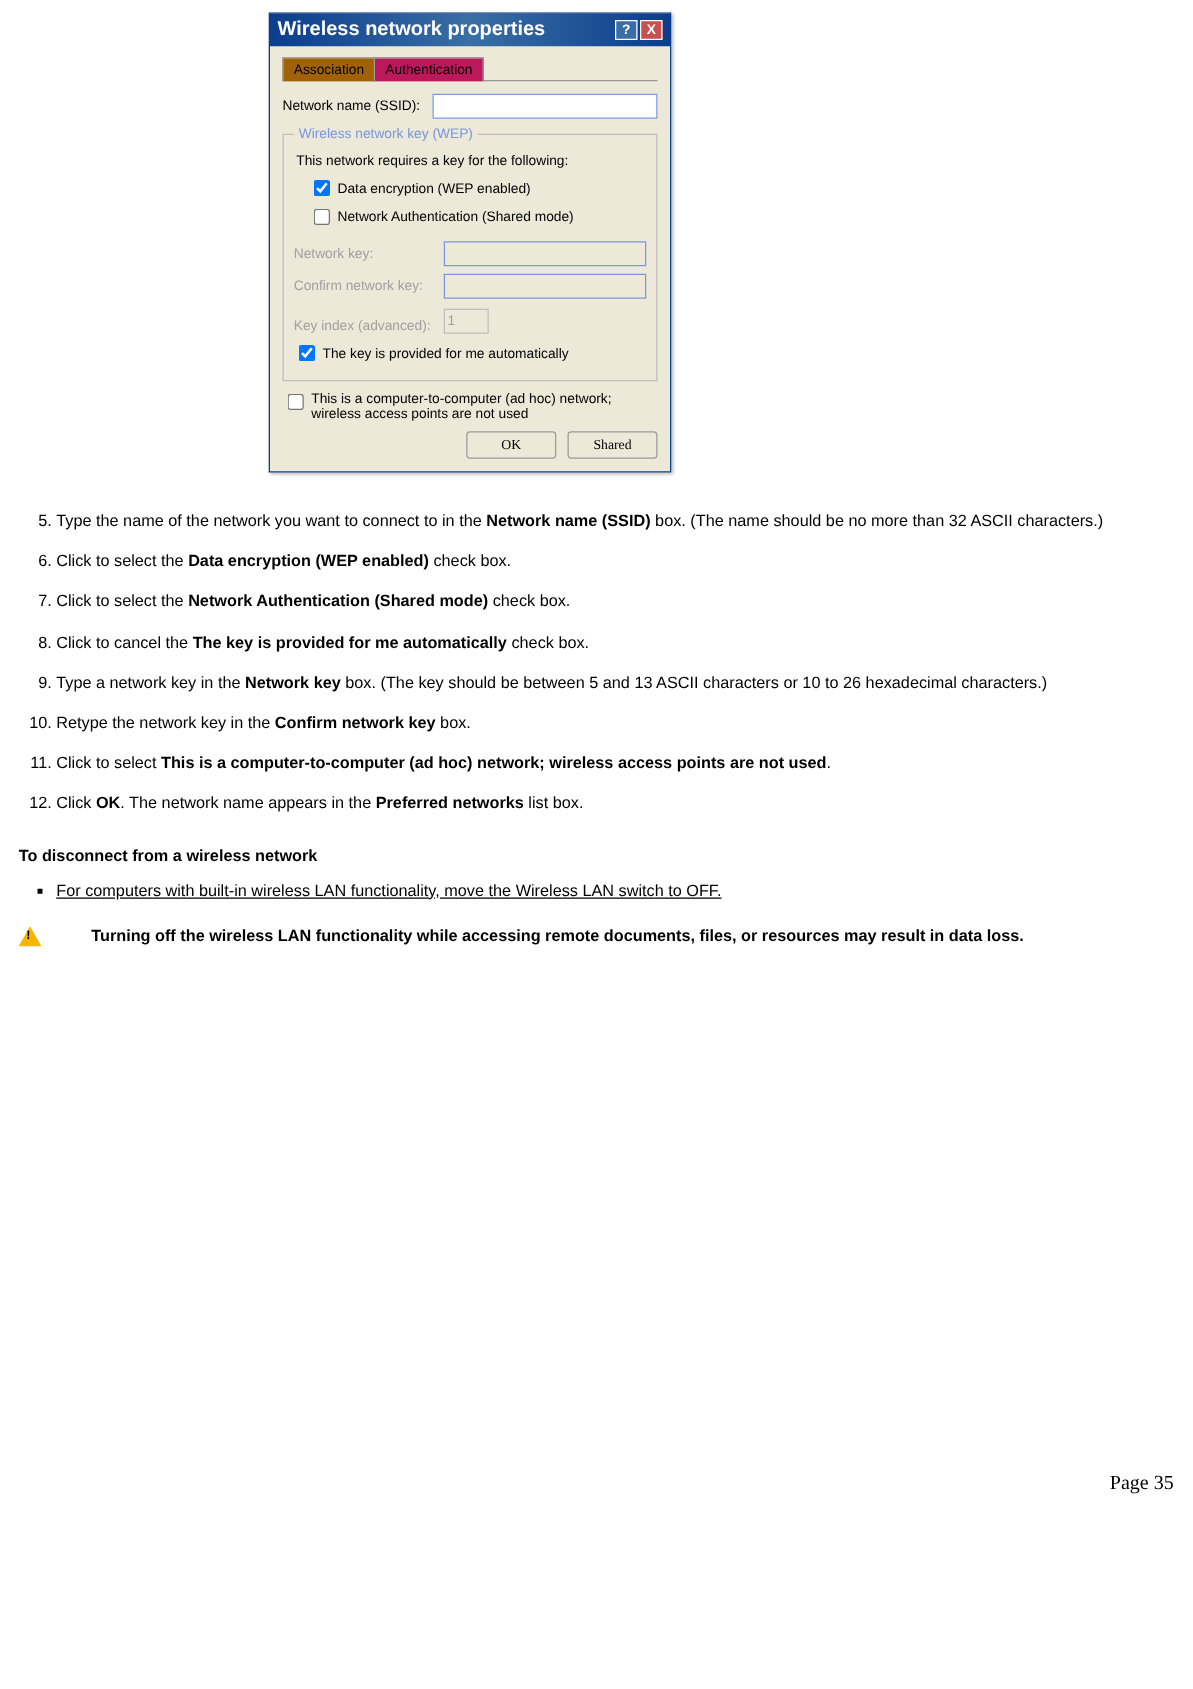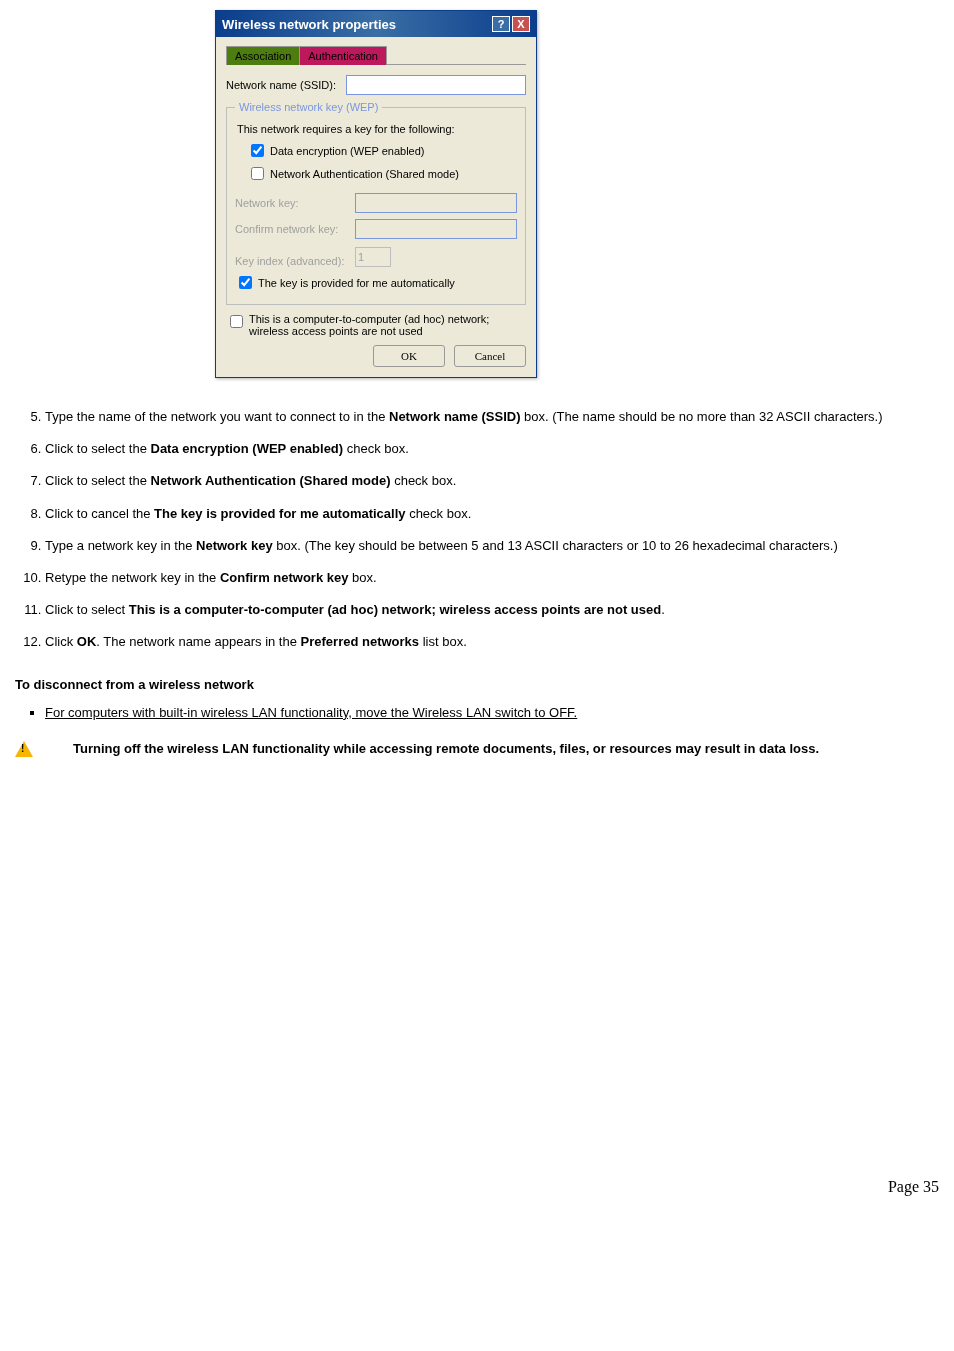--- a/index.html
+++ b/index.html
@@ -27,21 +27,21 @@
   .titlebar {
     background: linear-gradient(to right, #0a3d8c, #3a6ea5, #0a3d8c);
     color: #fff;
     font-weight: bold;
     padding: 4px 6px;
     display: flex;
     align-items: center;
     justify-content: space-between;
     height: 18px;
   }
-  .titlebar-text { font-size: 13px; }
+  .titlebar-text { font-size: 16px; }
   .titlebar-btns { display: flex; gap: 2px; }
   .titlebar-btn {
     width: 18px;
     height: 16px;
     display: flex;
     align-items: center;
     justify-content: center;
     font-size: 11px;
     font-weight: bold;
     border: 1px solid #fff;
@@ -53,21 +53,21 @@
   .tabs { display: flex; border-bottom: 1px solid #999; margin-bottom: 10px; }
   .tab {
     padding: 3px 8px;
     border: 1px solid #999;
     border-bottom: none;
     background: #be185d;
     margin-right: -1px;
     position: relative;
     top: 1px;
   }
-  .tab.active { background: #4d7c0f; z-index: 2; }
+  .tab.active { background: #a16207; z-index: 2; }
   .row { display: flex; align-items: center; margin-bottom: 6px; }
   .row label.lbl { width: 120px; }
   .row input.txt {
     flex: 1;
     height: 18px;
     border: 1px solid #7a96df;
     background: #fff;
     font-size: 11px;
     padding: 0 3px;
   }
@@ -216,21 +216,21 @@
         </div>
       </fieldset>
 
       <div class="footer-chk">
         <input type="checkbox" style="">
         <span>This is a computer-to-computer (ad hoc) network; wireless access points are not used</span>
       </div>
 
       <div class="dlg-buttons">
         <button>OK</button>
-        <button>Cancel</button>
+        <button>Shared</button>
       </div>
     </div>
   </div>
 </div>
 
 <ol class="steps" start="5">
   <li>
     <span>Type the name of the network you want to connect to in the </span><b>Network name (SSID)</b><span> box. (The name should be no more than 32 ASCII characters.)</span>
   </li>
   <li>

